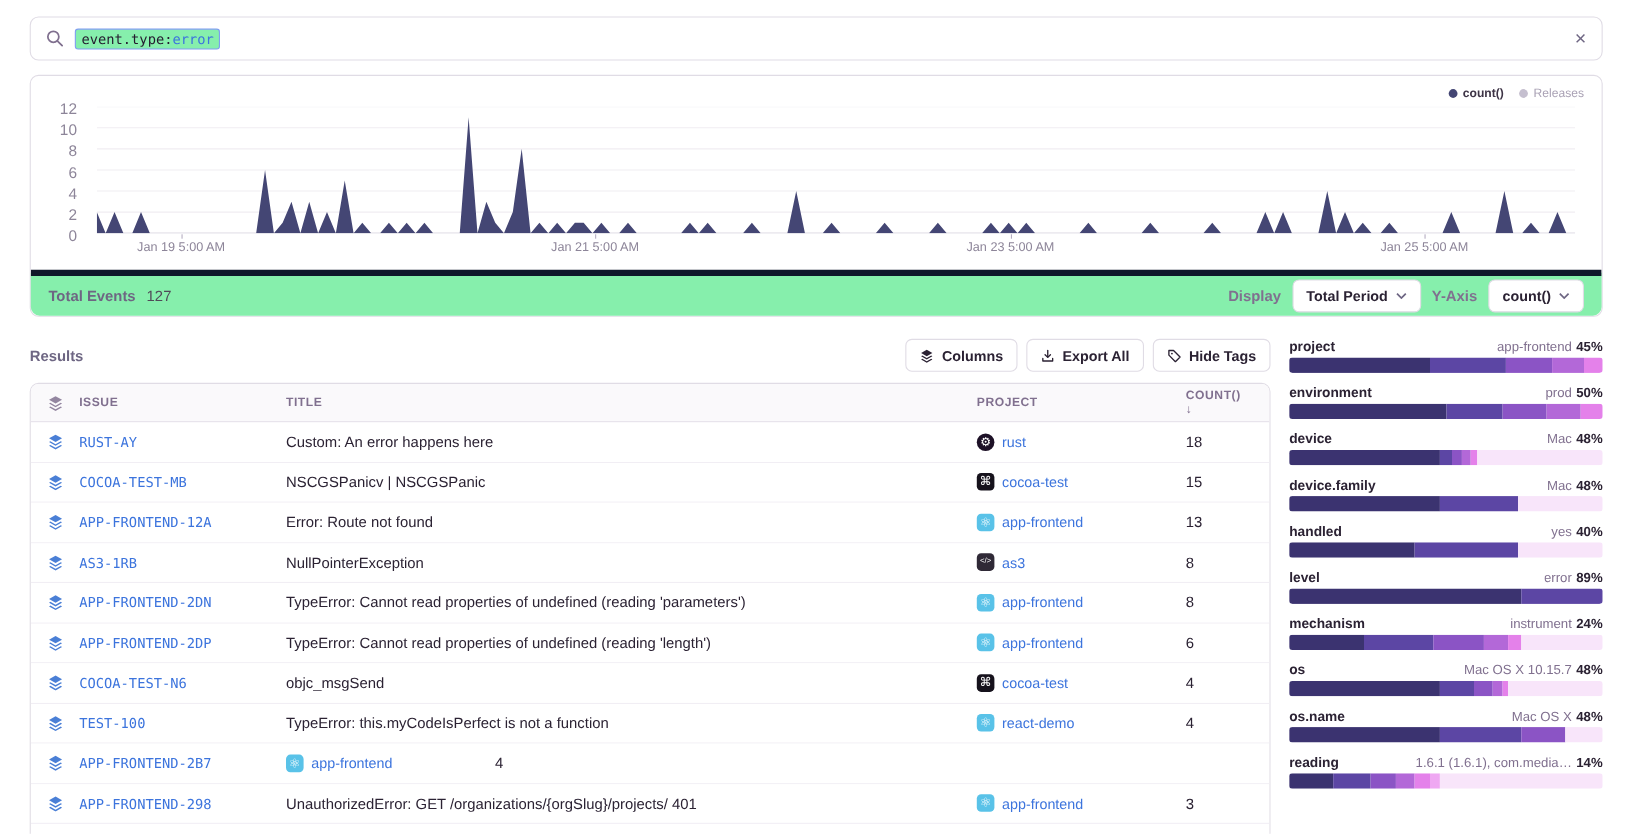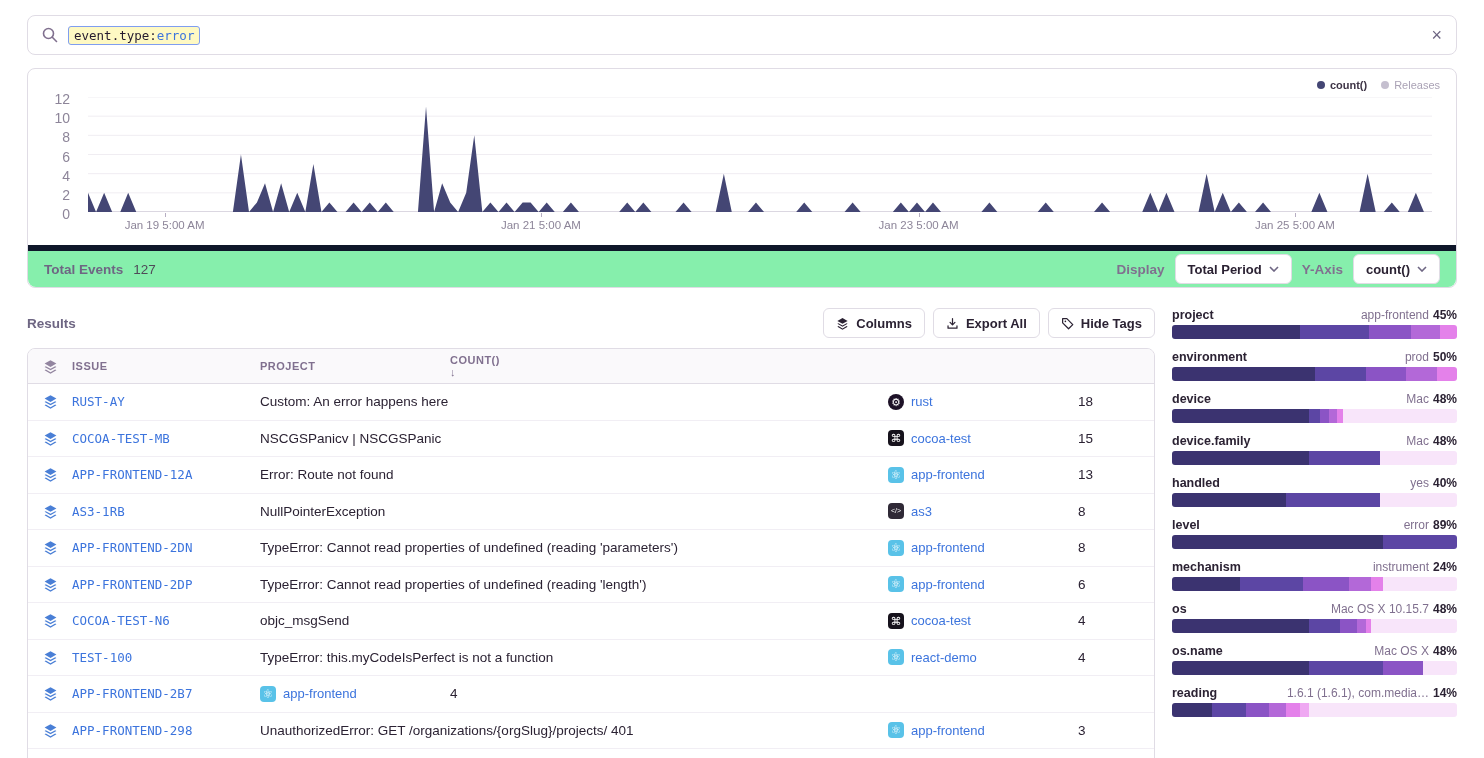--- a/index.html
+++ b/index.html
@@ -4,21 +4,21 @@
 <style>
   * { box-sizing: border-box; margin: 0; padding: 0; }
   html,body { width:1484px; height:758px; overflow:hidden; background:#fff;
     font-family:"Liberation Sans","DejaVu Sans",sans-serif; color:#2b2233; }
   .canvas { position:relative; width:1484px; height:758px; background:#fff; }
   .panel { position:absolute; background:#fff; border:1px solid #e0dce5; border-radius:8px; }
 
   
   .search-panel { left:27px; top:15px; width:1430px; height:40px; display:flex; align-items:center; padding:0 14px; }
   .search-icon { width:16px; height:16px; margin-right:10px; flex:none; }
-  .search-token { display:inline-flex; align-items:center; background:#fef9c3; border:1px solid #7f9ef0;
+  .search-token { display:inline-flex; align-items:center; background:#86efac; border:1px solid #7f9ef0;
     border-radius:3px; padding:1px 5px; font-family:"DejaVu Sans Mono",monospace; font-size:12.5px;justify-content:flex-end; }
   .tok-key { color:#241a2e; }
   .tok-val { color:#3c74dd; }
   .search-clear { margin-left:auto; color:#6e6683; font-size:18px; line-height:16px; cursor:pointer; }
 
   
   .chart-panel { left:27px; top:68px; width:1430px; height:220px; }
   .legend { position:absolute; top:10px; right:16px; display:flex; gap:14px; align-items:center; z-index:3; }
   .legend-item { display:flex; align-items:center; gap:5px; font-size:11px; }
   .legend-dot { width:8px; height:8px; border-radius:50%; }
@@ -193,20 +193,21 @@
       <div class="table">
         <div class="t-head">
           <span class="c-icon">
             <svg class="stack-icon" viewBox="0 0 16 16" fill="#9386a0">
               <path d="M8 1.2 14.3 4.8 8 8.4 1.7 4.8Z"></path>
                 <path d="M3 7.6 1.7 8.4 8 12 14.3 8.4 13 7.6 8 10.4Z"></path>
                 <path d="M3 11.2 1.7 12 8 15.6 14.3 12 13 11.2 8 14Z"></path>
             </svg>
           </span>
           <span class="c-issue">ISSUE</span>
+          <span class="c-title">TITLE</span>
           <span class="c-project">PROJECT</span>
           <span class="c-count"><span>COUNT()</span> <span>↓</span></span>
         </div>
         <div>
             <div class="t-row">
               <span class="c-icon">
                 <svg class="stack-icon" viewBox="0 0 16 16" fill="#4a7fd6">
                   <path d="M8 1.2 14.3 4.8 8 8.4 1.7 4.8Z"></path>
                   <path d="M3 7.6 1.7 8.4 8 12 14.3 8.4 13 7.6 8 10.4Z"></path>
                   <path d="M3 11.2 1.7 12 8 15.6 14.3 12 13 11.2 8 14Z"></path>

